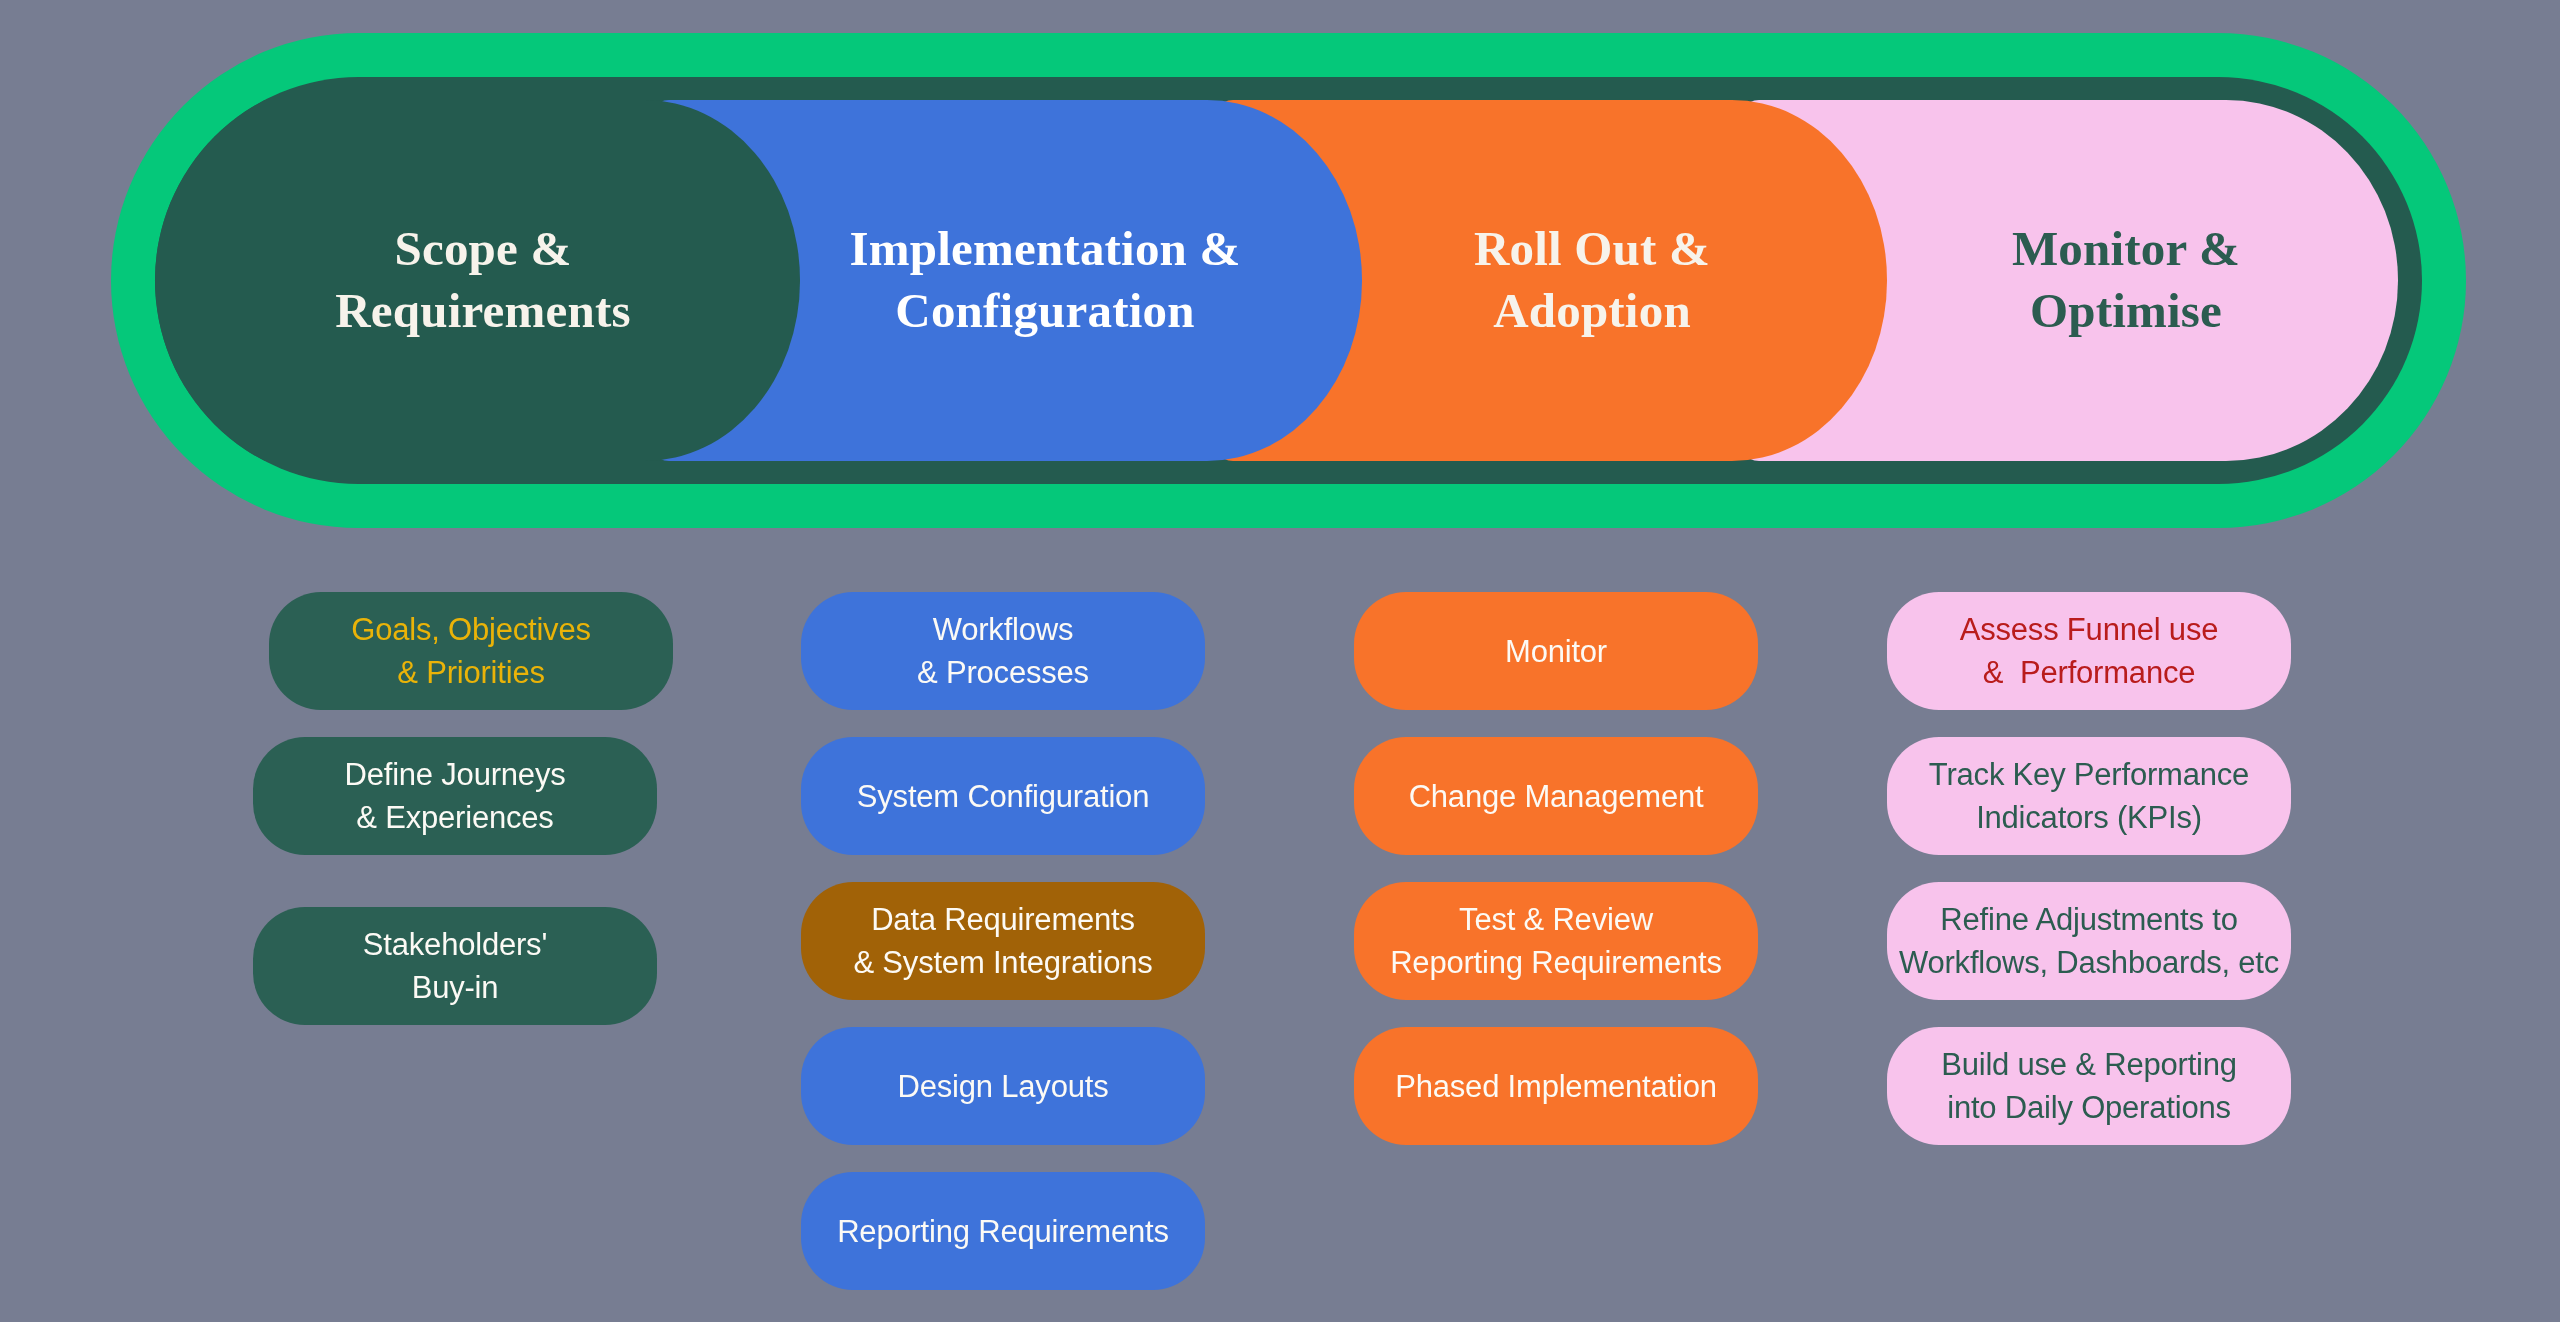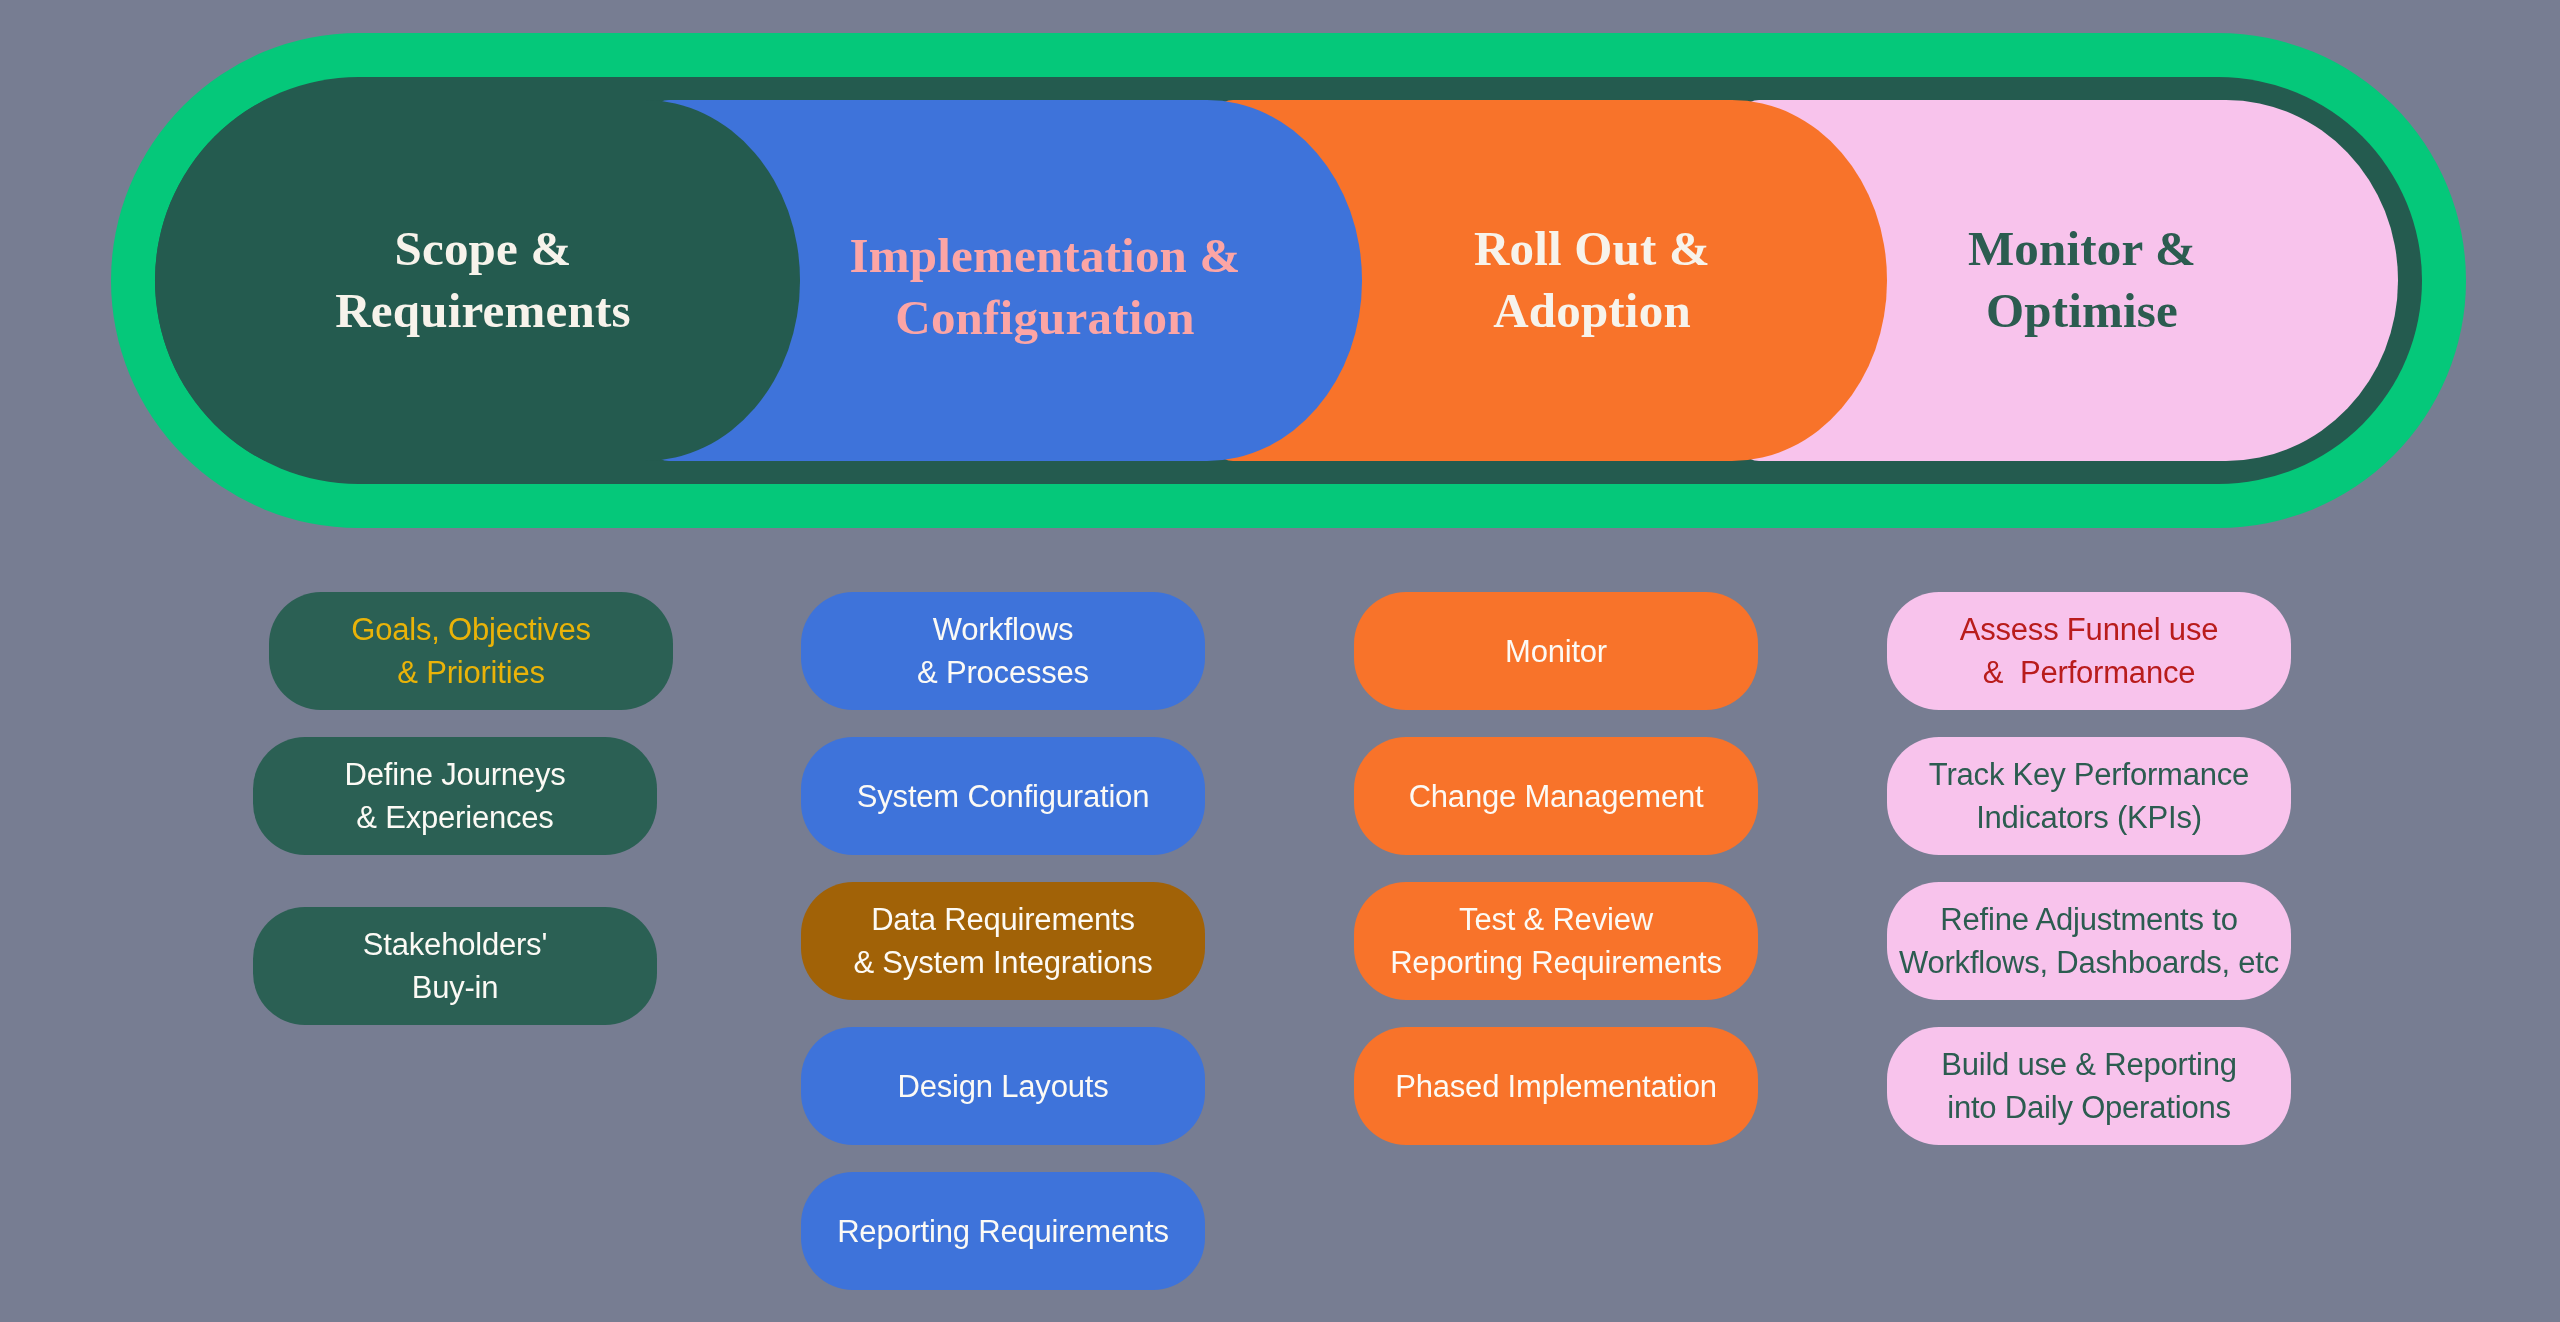--- a/index.html
+++ b/index.html
@@ -93,25 +93,25 @@
   <div class="banner" style="background: rgb(5, 200, 122);">
     <div class="banner-ring" style="background: rgb(36, 91, 79);">
 
       <div class="seg seg-scope" style="background: rgb(36, 91, 79);"></div>
       <div class="seg seg-implementation" style="background: rgb(62, 115, 218);"></div>
       <div class="seg seg-rollout" style="background: rgb(248, 115, 42);"></div>
       <div class="seg seg-monitor" style="background: rgb(248, 195, 236);"></div>
 
       <div class="phase-label p0" style="color: rgb(247, 243, 235);">Scope &amp;
 Requirements</div>
-      <div class="phase-label p1" style="color: #fca5a5; margin-top: 7px;">Implementation &amp;
+      <div class="phase-label p1" style="color: #ffffff;">Implementation &amp;
 Configuration</div>
       <div class="phase-label p2" style="color: rgb(247, 243, 235);">Roll Out &amp;
 Adoption</div>
-      <div class="phase-label p3" style="color: rgb(44, 92, 80);">Monitor &amp;
+      <div class="phase-label p3" style="color: rgb(44, 92, 80); margin-left: 44px;">Monitor &amp;
 Optimise</div>
 
     </div>
   </div>
 
   <div id="pills-layer">
       <div class="pill" style="left: 269px; top: 592px; background: rgb(43, 96, 84); color: #eab308;">Goals, Objectives
 &amp; Priorities</div>
       <div class="pill" style="left: 253px; top: 737px; background: rgb(43, 96, 84); color: rgb(252, 250, 245);">Define Journeys
 &amp; Experiences</div>

